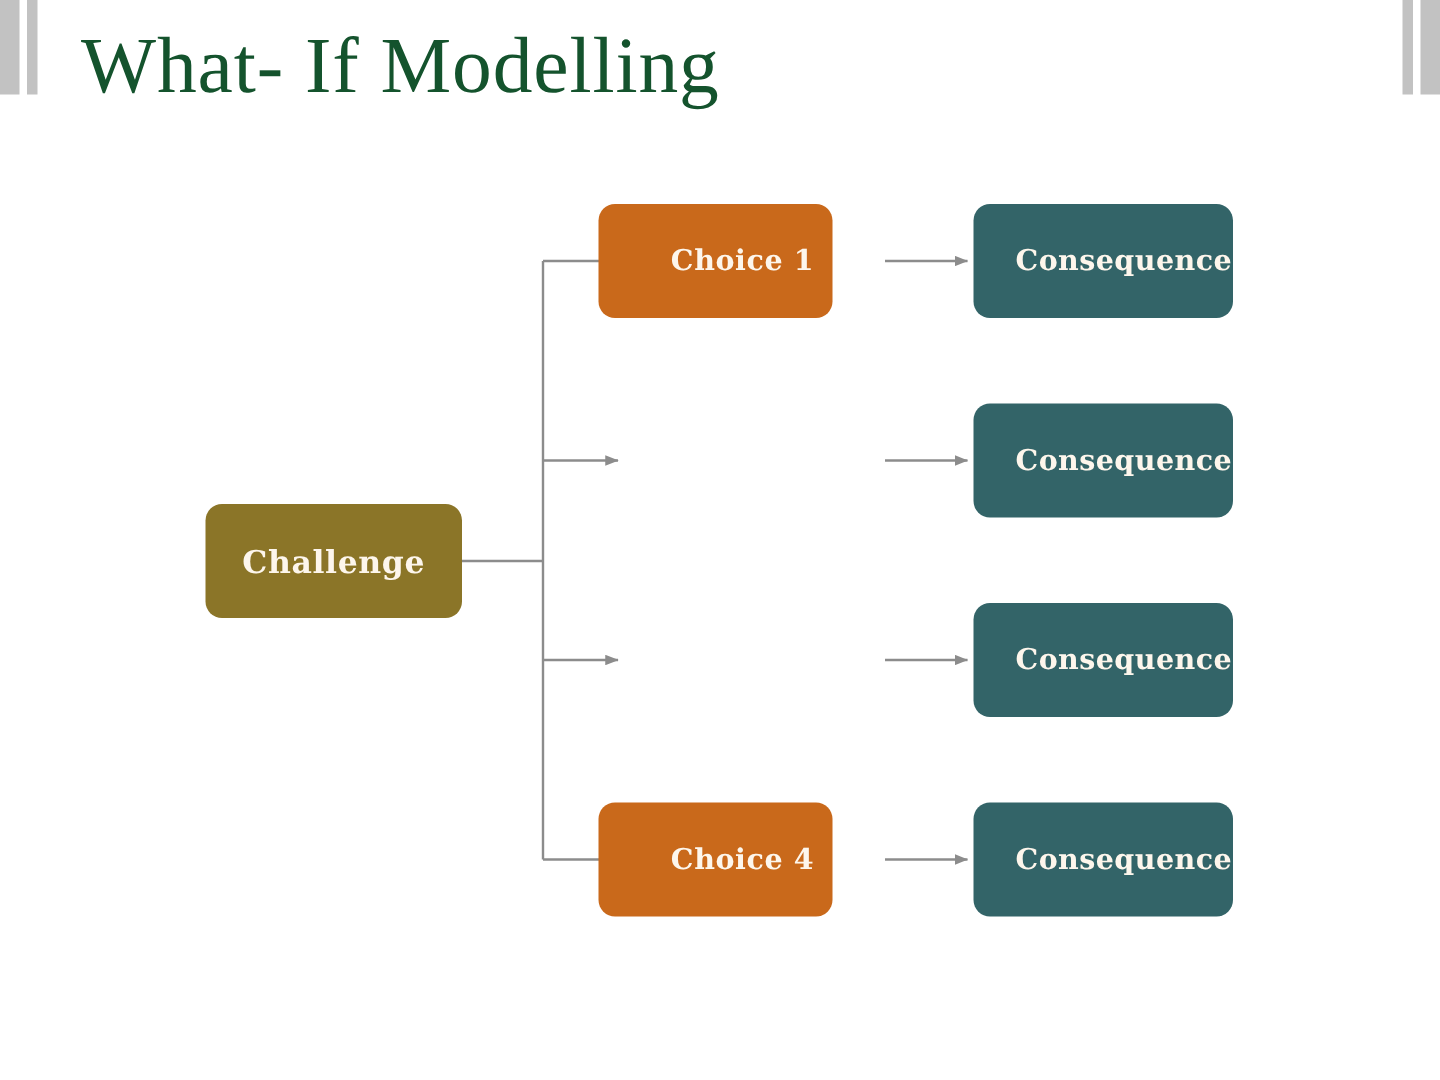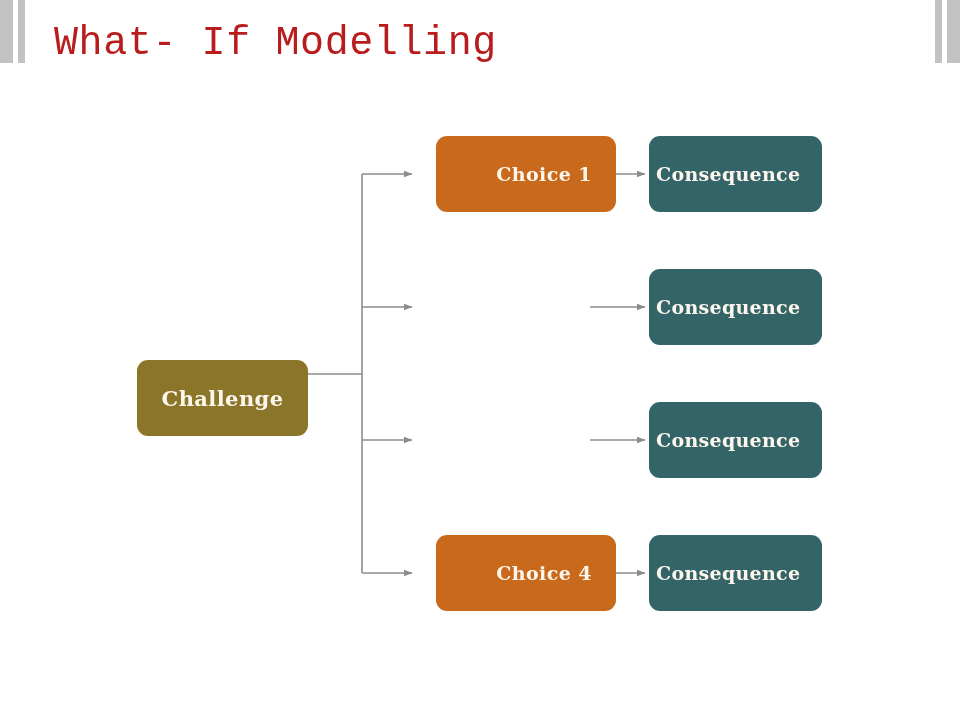--- a/index.html
+++ b/index.html
@@ -28,25 +28,25 @@
   .deco-left-wide  { left: 0px;   width: 13px; height: 63px; }
   .deco-left-thin  { left: 18px;  width: 7px;  height: 63px; }
   .deco-right-thin { left: 935px; width: 7px;  height: 63px; }
   .deco-right-wide { left: 947px; width: 13px; height: 63px; }
 
   
   #slide-title {
     position: absolute;
     left: 54px;
     top: 18px;
-    font-family: Liberation Mono, monospace;
-    font-size: 40px;
+    font-family: Liberation Serif, serif;
+    font-size: 53px;
     font-weight: 300;
     letter-spacing: 0.6px;
-    color: #b91c1c;
+    color: #14532d;
     white-space: nowrap;
     line-height: 52px;
   }
 
   
   #diagram {
     position: absolute;
     left: 0;
     top: 0;
     width: 960px;
@@ -75,39 +75,38 @@
   }
   .node-challenge {
     background: #8b7528;
     left: 137px;
     top: 336px;
     width: 171px;
     height: 76px;
     justify-content: center;
     font-size: 21px;
     letter-spacing: 0.4px;
-    margin-top: 24px;
   }
   .node-choice {
     background: #c9691b;
-    left: 436px;
-    width: 180px;
+    left: 399px;
+    width: 156px;
     height: 76px;
     justify-content: center;
     font-size: 19px;
     letter-spacing: 0.4px;
     padding-left: 36px;
   }
   .node-consequence {
     background: #336468;
     left: 649px;
     width: 173px;
     height: 76px;
     justify-content: flex-start;
-    padding-left: 7px;
+    padding-left: 28px;
     font-size: 19px;
     letter-spacing: 0.3px;
   }
   .row-1 { top: 136px; }
   .row-2 { top: 269px; }
   .row-3 { top: 402px; }
   .row-4 { top: 535px; }
 </style>
 </head>
 <body>

